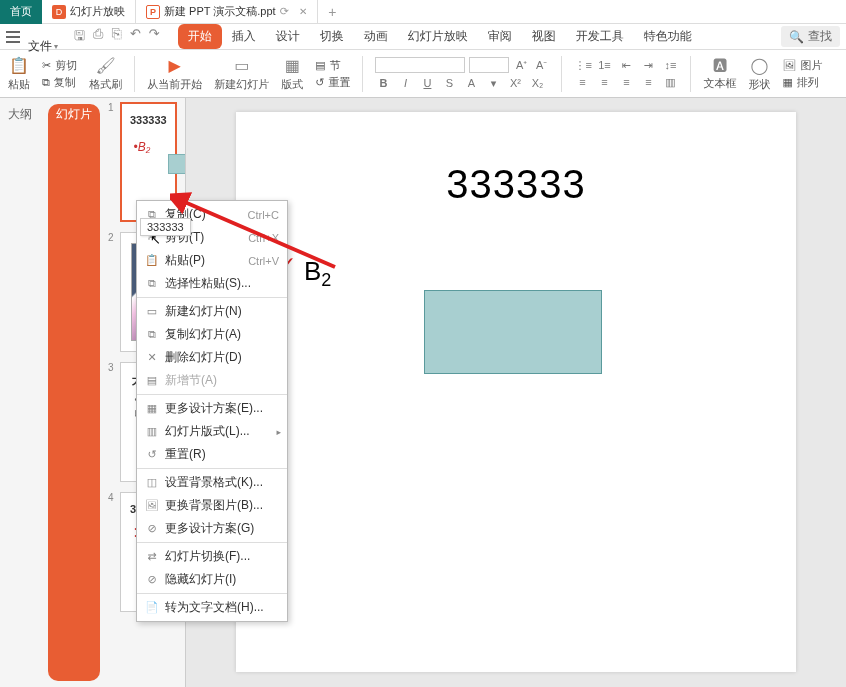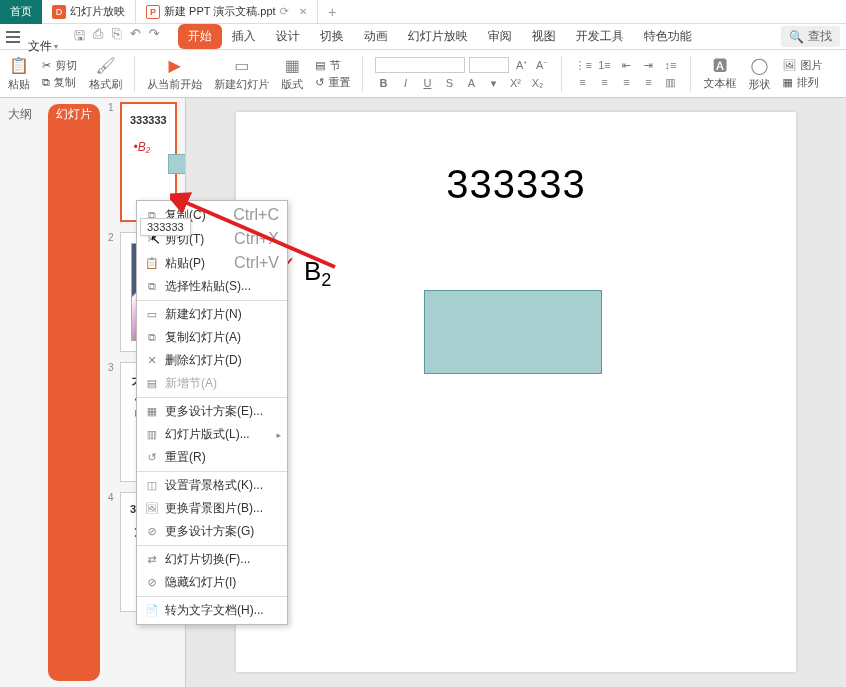--- a/index.html
+++ b/index.html
@@ -68,21 +68,21 @@
     .sc-rect { position:absolute; top:178px; left:188px; width:178px; height:84px; background:#a8cfd0; border:1px solid #5a9a9c;}
     
     
     .anno-arrow { position:absolute; top:192px; left:170px; width:170px; height:80px; pointer-events:none; z-index:50;}
     
     
     .ctx-menu { position:absolute; top:200px; left:136px; width:152px; background:#fff; border:1px solid #bbb; box-shadow:2px 2px 6px rgba(0,0,0,0.2); z-index:40; font-size:12px; padding:2px 0;}
     .ctx-item { display:flex; align-items:center; padding:3px 8px; gap:6px; cursor:pointer; color:#333; position:relative;}
     .ctx-item.disabled { color:#aaa;}
     .ctx-icon { width:14px; height:14px; flex-shrink:0; display:inline-flex; align-items:center; justify-content:center; color:#888; font-size:11px;}
-    .ctx-shortcut { margin-left:auto; color:#999; font-size:16px;padding-left:12px;}
+    .ctx-shortcut { margin-left:auto; color:#999; font-size:11px;padding-left:12px;}
     .ctx-sep { height:1px; background:#ddd; margin:2px 0;}
     .ctx-arrow { position:absolute; right:6px; color:#888; font-size:9px;}
     
     
     .tooltip-box { position:absolute; top:218px; left:140px; background:#fff; border:1px solid #ccc; padding:2px 6px; font-size:11px; z-index:45; box-shadow:1px 1px 2px rgba(0,0,0,0.1);}
     .cursor-arrow { position:absolute; top:232px; left:150px; z-index:46; font-size:13px; color:#000;}
   </style>
 </head>
 <body>
 

